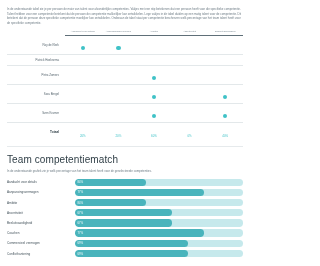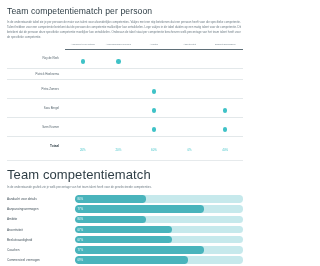--- a/index.html
+++ b/index.html
@@ -52,21 +52,21 @@
     padding-right:6px;
   }
   .pct{font-size:2.9px;color:#3fc2c7;font-weight:400;}
 
   
   .rule{height:1px;background:#e6eaec;margin:5px 7px 0 7px;}
 
   
   .sec2{padding:7px 7px 0 7px;}
   .h2{
-    font-size:13px;font-weight:400;color:#2f3e46;
+    font-size:10px;font-weight:400;color:#2f3e46;
     margin:0 0 3.5px 0;line-height:1.1;letter-spacing:.1px;
   }
   .sub{
     font-size:2.9px;color:#6d7b84;margin:0 0 5px 0;line-height:1.5;
   }
 
   .barrow{
     display:flex;align-items:center;height:8.6px;margin-bottom:1.6px;
   }
   .blabel{
@@ -85,21 +85,20 @@
     position:absolute;left:2.5px;top:50%;transform:translateY(-50%);
     font-size:2.7px;color:#ffffff;font-weight:400;letter-spacing:.1px;
   }
 </style>
 </head>
 <body>
 
 <div class="page">
 
   <div class="sec1">
-    <div class="h1">Team competentiematch per persoon</div>
     <div class="intro">In de onderstaande tabel zie je per persoon de mate van talent voor afzonderlijke competenties. Vakjes met een stip betekenen dat een persoon heeft voor die specifieke competentie. Talent hebben voor een competentie betekent dat de persoon de competentie makkelijker kan ontwikkelen. Lege vakjes in de tabel duiden op een matig talent voor de competentie. Dit betekent dat de persoon deze specifieke competentie moeilijker kan ontwikkelen. Onderaan de tabel staat per competentie beschreven welk percentage van het team talent heeft voor de specifieke competentie.</div>
 
     <table class="tbl">
       <colgroup>
         <col class="name">
           <col>
           <col>
           <col>
           <col>
           <col>

